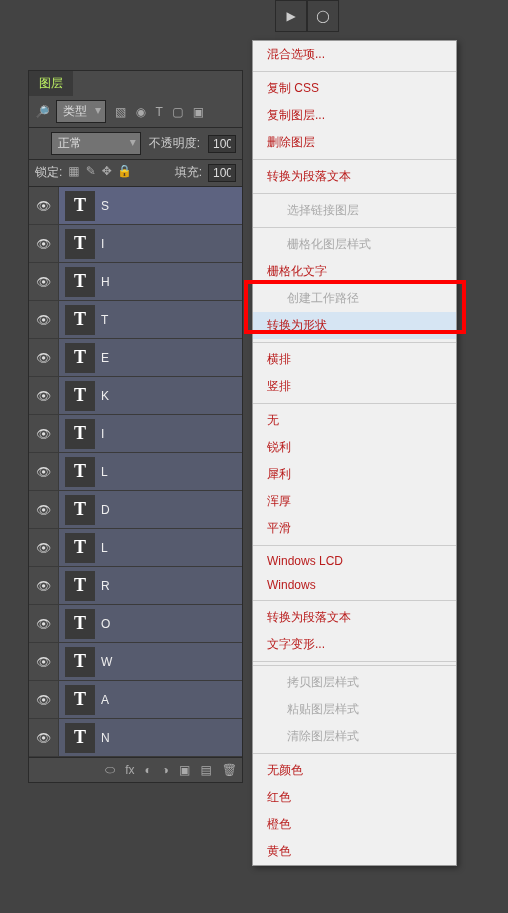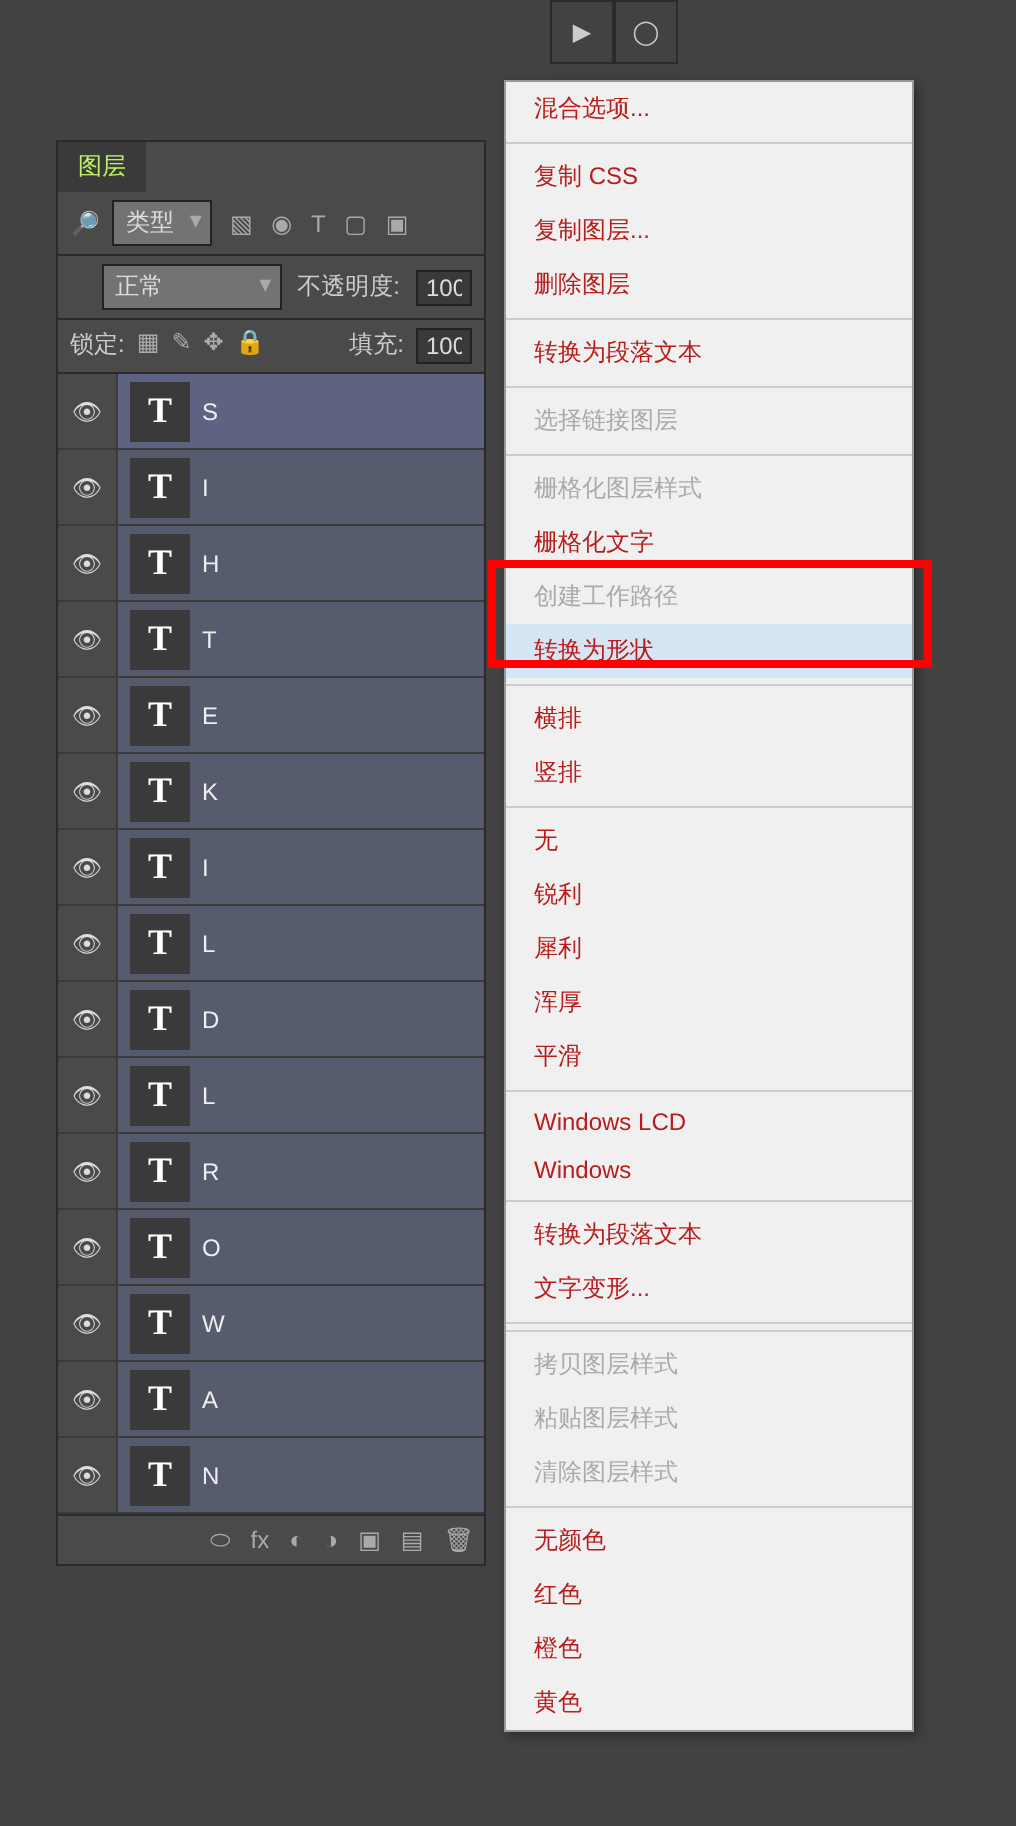--- a/index.html
+++ b/index.html
@@ -17,21 +17,21 @@
 .lock-row{padding:4px 6px;display:flex;align-items:flex-start;gap:6px;border-bottom:1px solid #2a2a2a;color:#ccc;}
 .layer-list{max-height:680px;overflow:hidden;}
 .layer-row{display:flex;align-items:center;height:38px;border-bottom:1px solid #3a3a3a;background:#565b6e;}
 .layer-row.sel{background:#5d6380;}
 .eye{width:30px;text-align:center;color:#ddd;background:#4a4a4a;height:100%;display:flex;align-items:center;justify-content:center;border-right:1px solid #3a3a3a;}
 .thumb{width:30px;height:30px;margin:0 6px;background:#3a3a3a;display:flex;align-items:center;justify-content:center;color:#fff;font-family:serif;font-size:18px;font-weight:bold;}
 .layer-name{color:#eee;}
 .panel-footer{background:#4a4a4a;padding:5px;display:flex;justify-content:flex-end;gap:10px;color:#aaa;border-top:1px solid #2a2a2a;}
 .context-menu{position:absolute;left:252px;top:40px;width:205px;background:#f0f0f0;border:1px solid #999;box-shadow:2px 2px 6px rgba(0,0,0,0.4);z-index:10;}
 .menu-item{padding:5px 14px;color:#b91c1c;cursor:default;}
-.menu-item.disabled{color:#aaa;}
+.menu-item.disabled{color:#aaa;margin-left:20px;}
 .menu-item.hover{background:#d6e5f3;}
 .menu-sep{height:1px;background:#ccc;margin:3px 0;}
 .highlight-box{position:absolute;left:244px;top:280px;width:222px;height:54px;border:4px solid #ff0000;z-index:20;pointer-events:none;}
 </style>
 </head>
 <body>
 
 <div class="top-tools">
   <div class="tool-btn">▶</div>
   <div class="tool-btn">◯</div>

